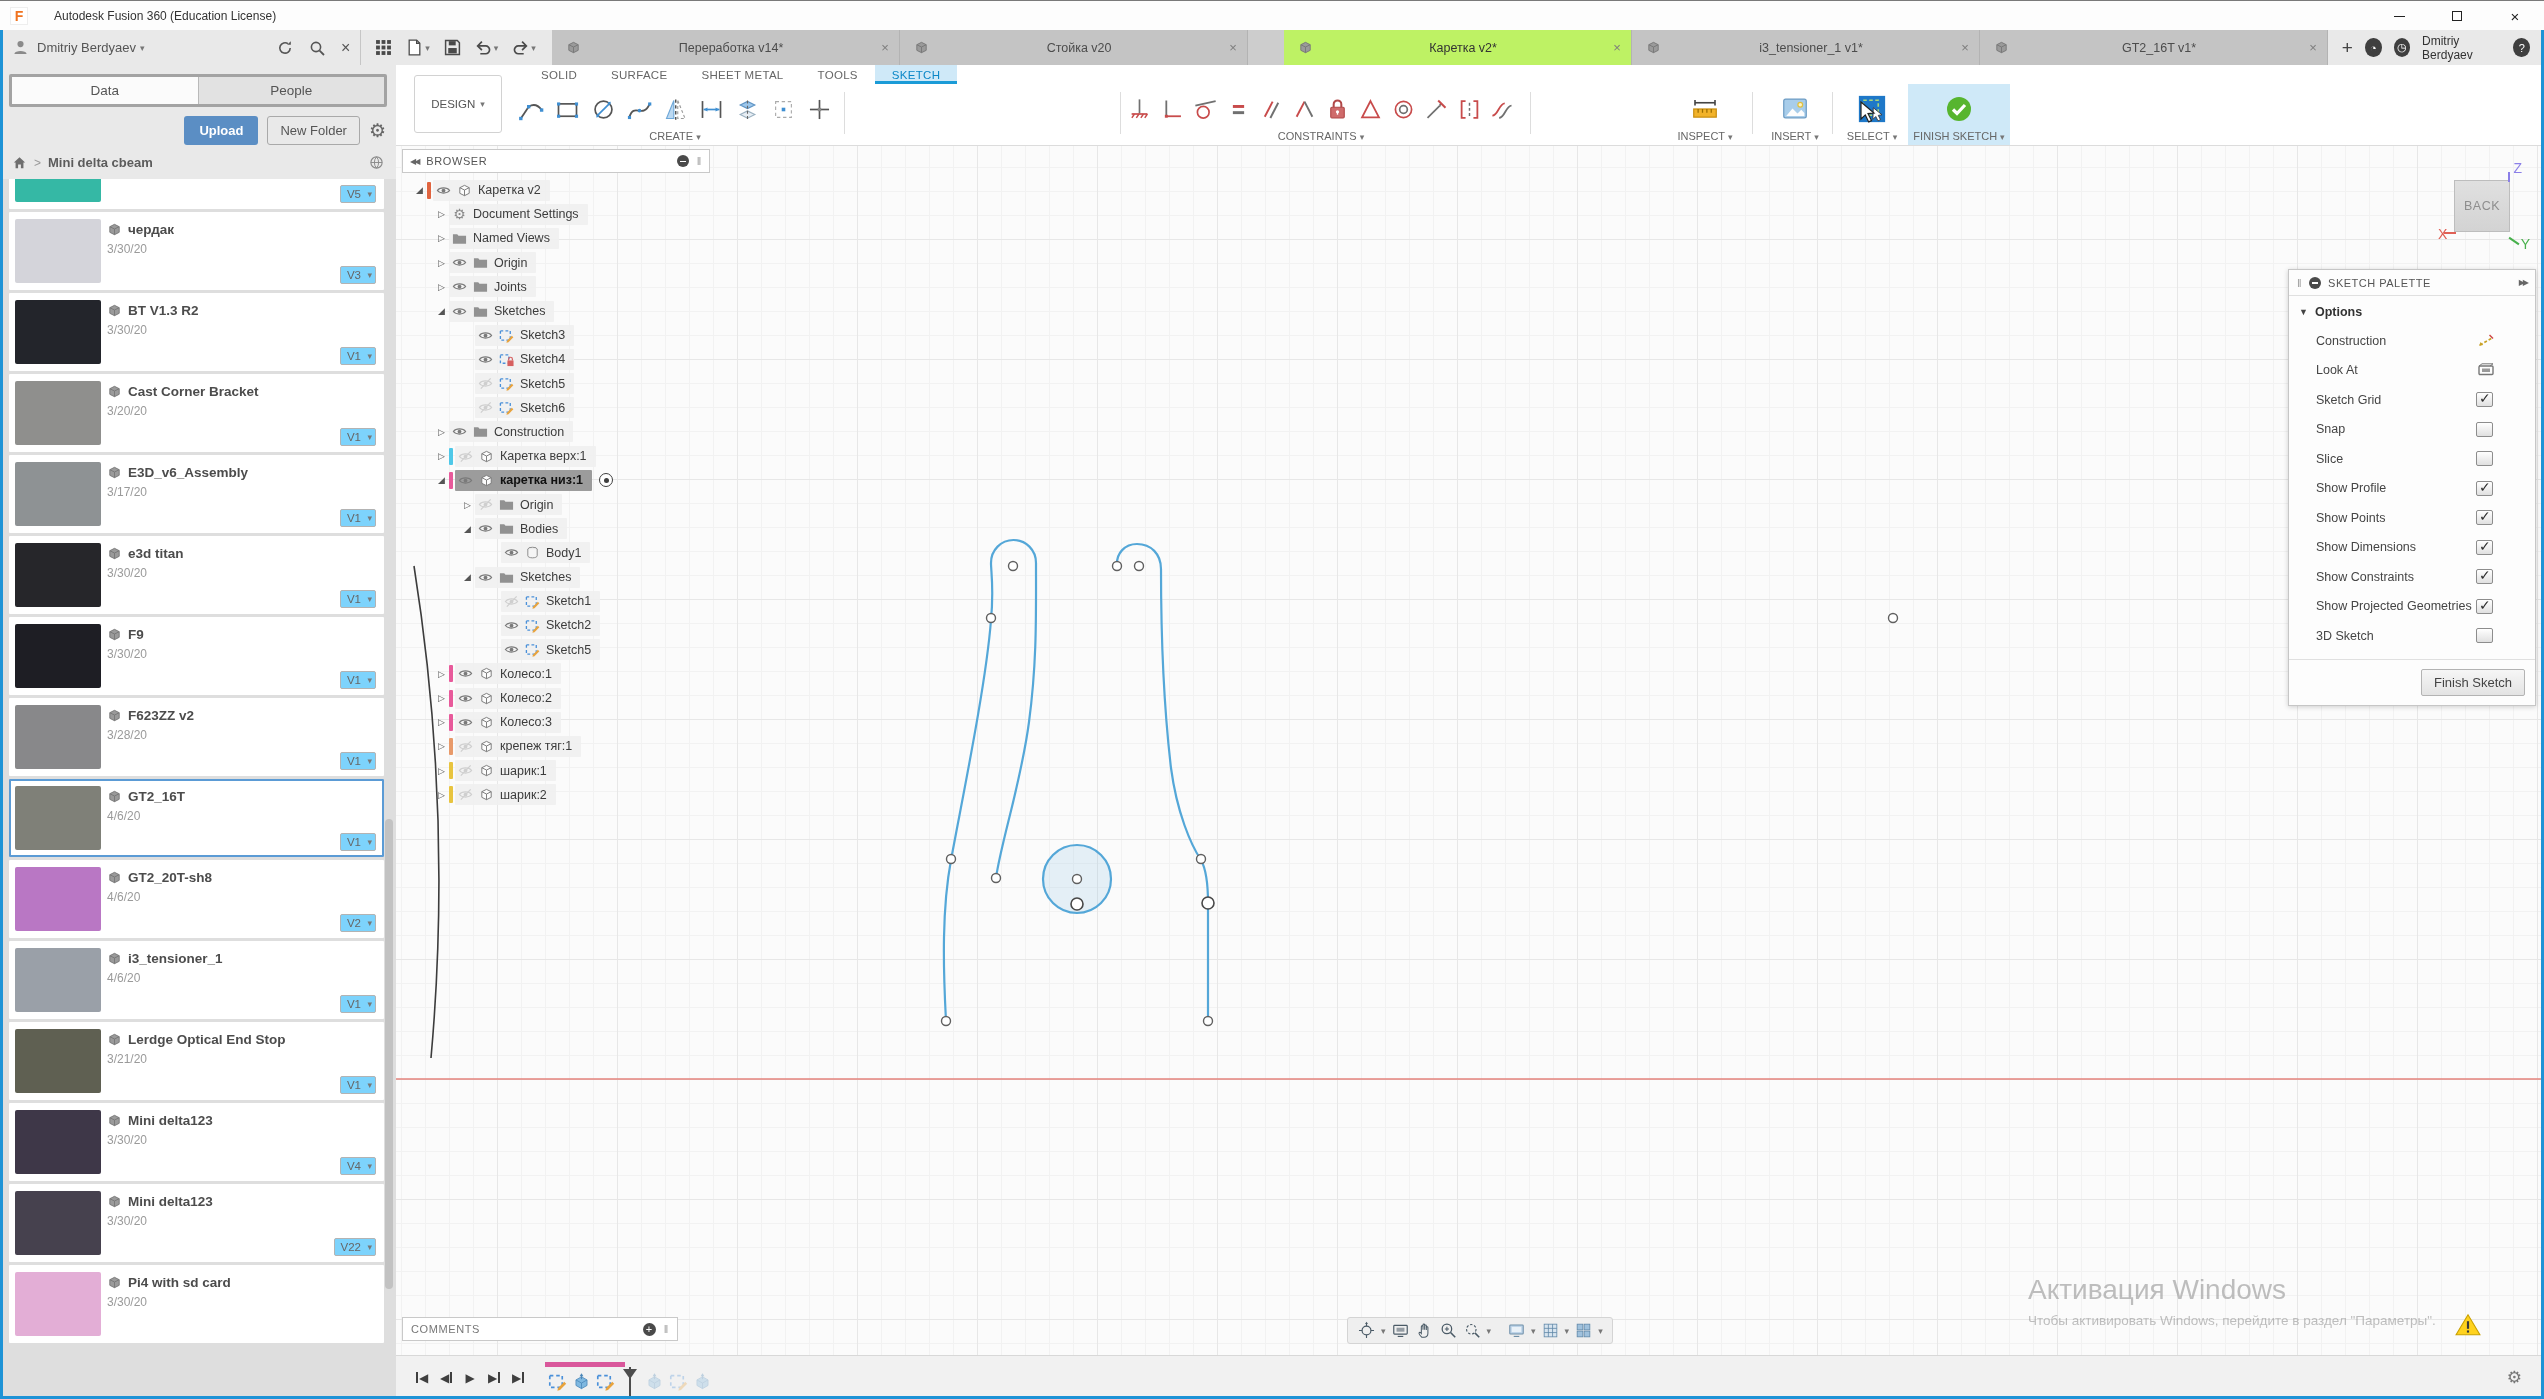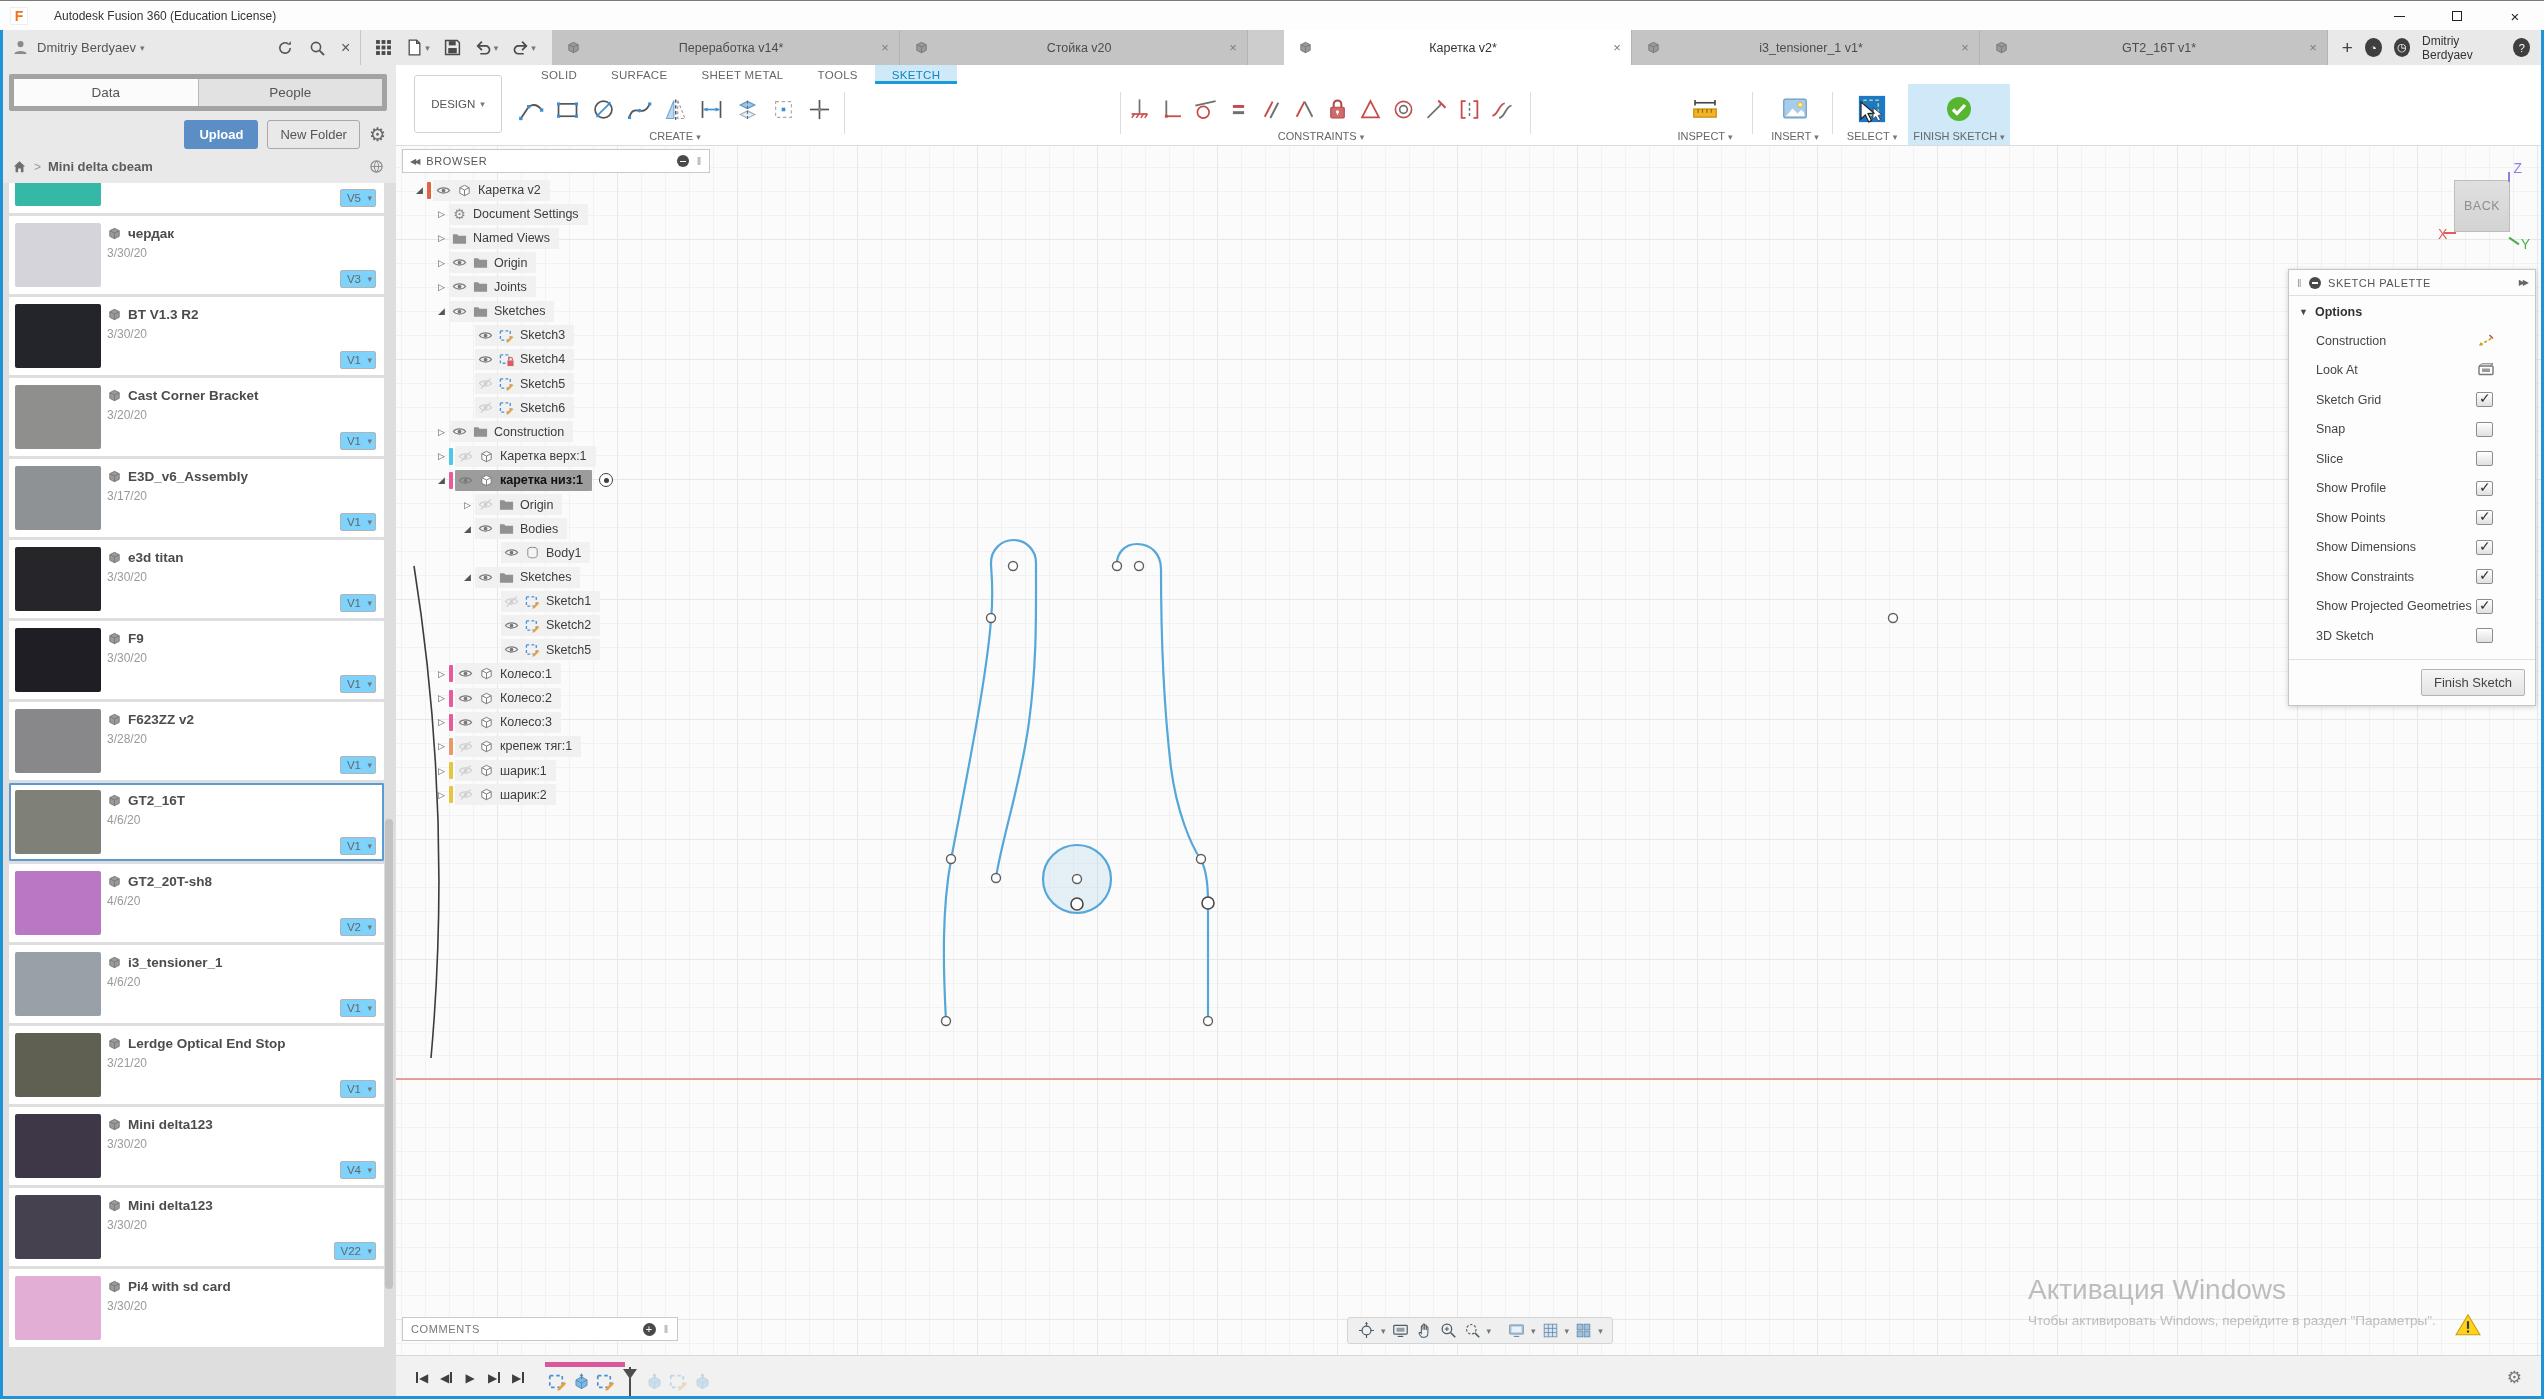--- a/index.html
+++ b/index.html
@@ -25,35 +25,35 @@
 
 .appbar{height:35px;background:#e9e9e9;display:flex;align-items:stretch;}
 .userarea{width:396px;display:flex;align-items:center;padding:0 10px 0 12px;border-right:1px solid #c6c6c6;}
 .uname{font-size:13px;color:#555;margin:0 4px 0 8px;}
 .caret{font-size:9px;color:#777;}
 .ua-icons{margin-left:auto;display:flex;align-items:center;gap:16px;color:#555;}
 .quick{display:flex;align-items:center;gap:14px;padding:0 16px 0 14px;color:#4a4a4a;}
 .qi{display:flex;align-items:center;gap:2px;}
 .tabstrip{flex:1;display:flex;align-items:stretch;background:#cdcdcd;}
 .dtab{width:348px;display:flex;align-items:center;padding:0 10px 0 14px;background:#c4c4c4;border-right:1px solid #b3b3b3;}
-.dtab.active{background:#ffffff;margin-left:36px;}
+.dtab.active{background:#bef264;margin-left:36px;}
 .dtab .dlabel{flex:1;text-align:center;font-size:12.5px;color:#4c4c4c;white-space:nowrap;overflow:hidden;}
 .dtab.active .dlabel{color:#333;}
 .dtab .tx{color:#7d7d7d;font-size:13px;}
 .tabright{display:flex;align-items:center;gap:12px;padding:0 14px;background:#e9e9e9;}
 .plusbtn{font-size:19px;color:#444;}
 .circ{width:19px;height:19px;border-radius:50%;background:#3f3f3f;color:#fff;font-size:11px;display:flex;align-items:center;justify-content:center;}
 .tr-name{font-size:12px;color:#333;}
 
 
 .main{display:flex;height:1334px;}
 
 
 .datapanel{width:396px;background:#e9e9e9;display:flex;flex-direction:column;position:relative;flex:none;}
-.dp-tabs{margin:9px 9px 0;display:flex;border:5px solid #a3a3a3;border-radius:2px;overflow:hidden;background:#e2e2e2;}
+.dp-tabs{margin:9px 9px 0;display:flex;border:3px solid #a3a3a3;border-radius:2px;overflow:hidden;background:#e2e2e2;}
 .dp-tab{flex:1;text-align:center;padding:6px 0;font-size:13.5px;color:#555;}
 .dp-tab.active{background:#fbfbfb;}
 .dp-tab+.dp-tab{border-left:1px solid #b9b9b9;}
 .dp-actions{display:flex;justify-content:flex-end;align-items:center;gap:9px;padding:9px 10px 5px;}
 .btn-upload{background:#5b8ec4;color:#fff;font-weight:bold;font-size:13px;padding:7px 15px;border-radius:3px;}
 .btn-newfolder{border:1px solid #a9a9a9;background:#e9e9e9;color:#555;font-size:13px;padding:6px 12px;border-radius:3px;}
 .gear{font-size:19px;color:#666;line-height:1;}
 .dp-crumb{display:flex;align-items:center;gap:7px;padding:5px 12px 9px;font-size:13px;color:#5c5c5c;font-weight:bold;}
 .crumb-sep{color:#999;font-weight:normal;font-size:12px;}
 .dp-crumb .right{margin-left:auto;}

